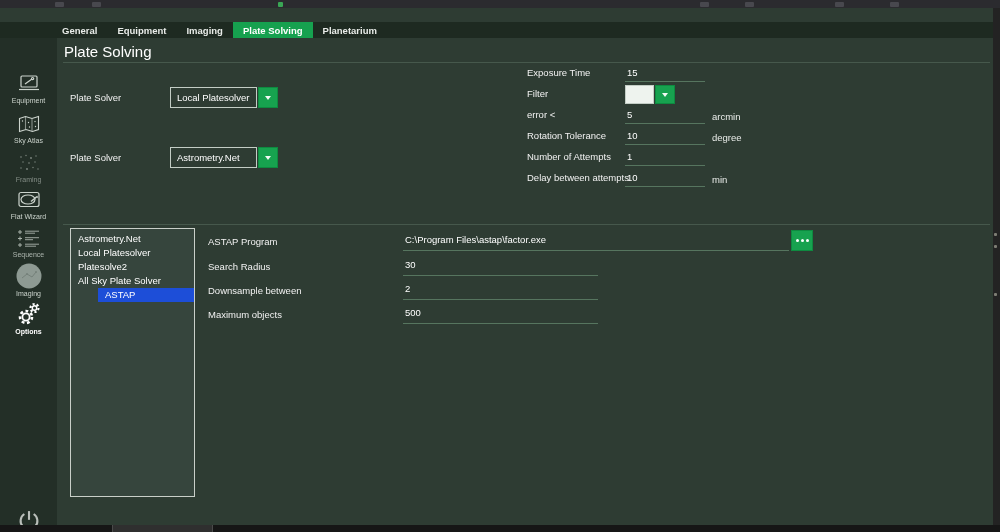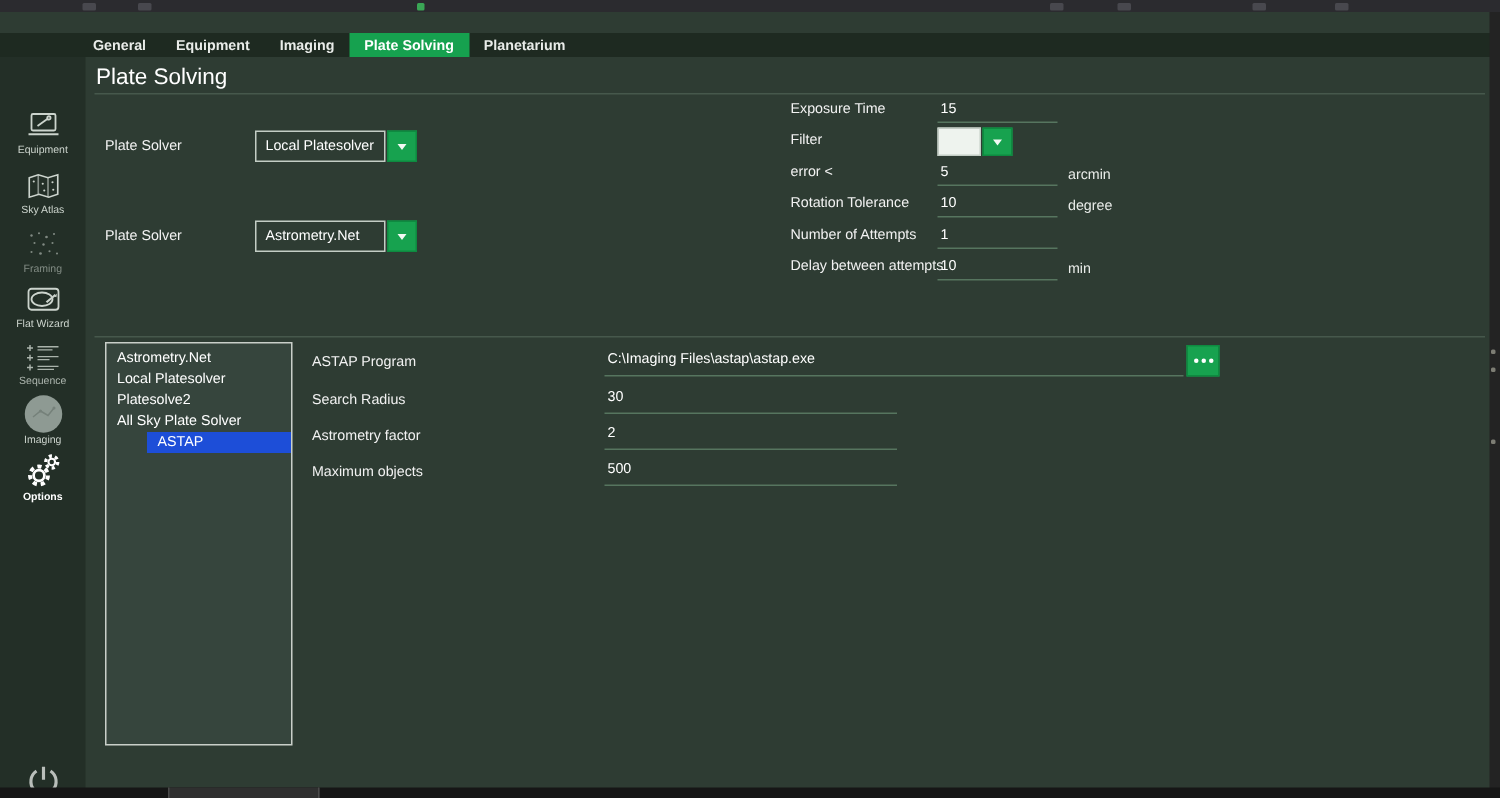--- a/index.html
+++ b/index.html
@@ -276,33 +276,33 @@
 
   <div class="listbox">
     <div class="list-item">Astrometry.Net</div>
     <div class="list-item">Local Platesolver</div>
     <div class="list-item">Platesolve2</div>
     <div class="list-item">All Sky Plate Solver</div>
     <div class="list-item selected">ASTAP</div>
   </div>
 
   <div class="lbl" style="left:208px;top:236px">ASTAP Program</div>
-  <div class="val" style="left:405px;top:234px">C:\Imaging Files\astap\astap.exe</div>
+  <div class="val" style="left:405px;top:234px">C:\Program Files\astap\factor.exe</div>
   <div class="uline" style="left:403px;top:250px;width:386px"></div>
   <div class="browse-btn">
     <div class="dot"></div>
     <div class="dot"></div>
     <div class="dot"></div>
   </div>
 
   <div class="lbl" style="left:208px;top:261px">Search Radius</div>
   <div class="val" style="left:405px;top:259px">30</div>
   <div class="uline" style="left:403px;top:275px;width:195px"></div>
 
-  <div class="lbl" style="left:208px;top:285px">Astrometry factor</div>
+  <div class="lbl" style="left:208px;top:285px">Downsample between</div>
   <div class="val" style="left:405px;top:283px">2</div>
   <div class="uline" style="left:403px;top:299px;width:195px"></div>
 
   <div class="lbl" style="left:208px;top:309px">Maximum objects</div>
   <div class="val" style="left:405px;top:307px">500</div>
   <div class="uline" style="left:403px;top:323px;width:195px"></div>
 
 
   <div class="rightstrip">
     <div class="rdot" style="top:225px"></div>

